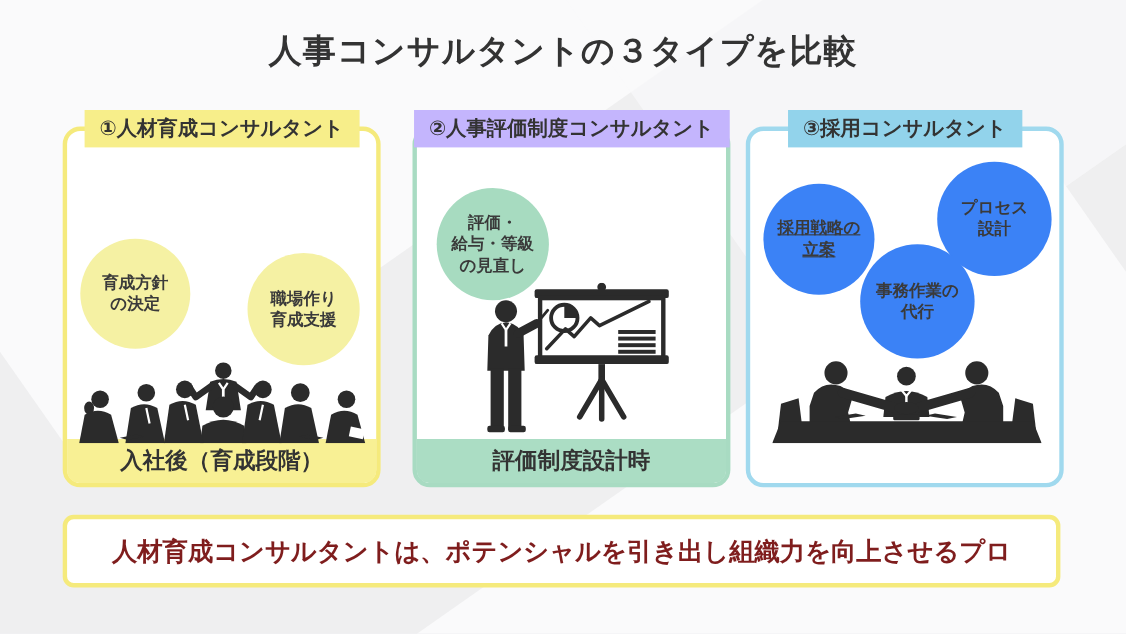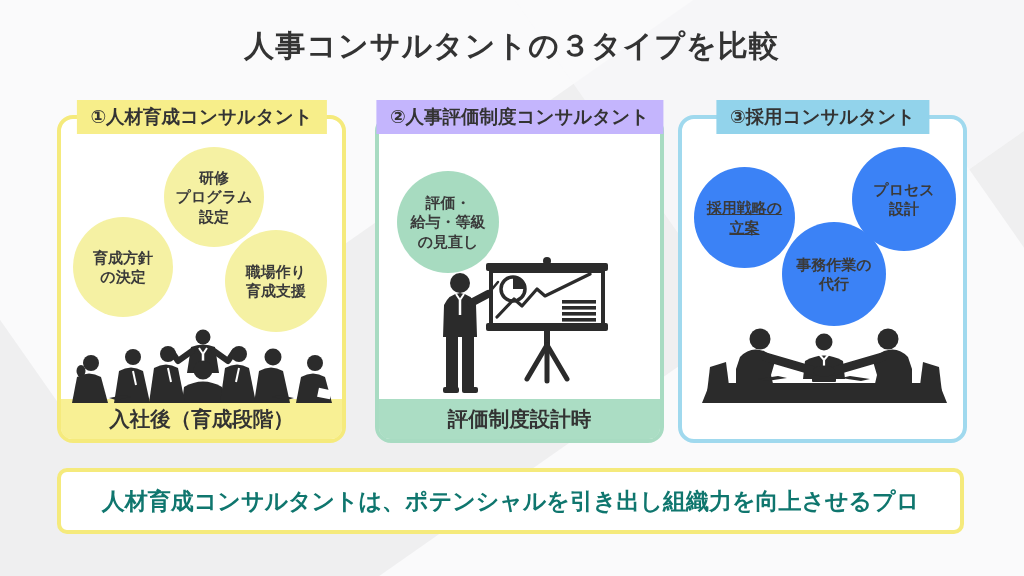--- a/index.html
+++ b/index.html
@@ -67,39 +67,36 @@
   .card-blue .circle{background:#3b82f6;}
   .card-blue .band{background:#a9def2;}
   .c3-left{left:12px;top:48px;width:101px;height:101px;text-decoration:underline;}
   .c3-topright{left:170px;top:28px;width:104px;height:104px;}
   .c3-bottom{left:100px;top:103px;width:104px;height:104px;}
 
   .banner{
     position:absolute;left:57px;top:468px;width:899px;height:58px;
     background:#ffffff;border:4px solid #f5ea7c;border-radius:10px;
     display:flex;align-items:center;justify-content:center;
-    font-size:23px;color:#0f766e;white-space:nowrap;
+    font-size:23px;color:#7f1d1d;white-space:nowrap;
   }
   svg{display:block;}
 </style>
 </head>
 <body>
 
 <div class="stage">
   <div class="bg-shape s1"></div>
   <div class="bg-shape s2"></div>
   <div class="bg-shape s3"></div>
 
   <div class="title">人事コンサルタントの３タイプを比較</div>
 
   <div class="card card-yellow">
     <div class="card-header">①人材育成コンサルタント</div>
-    <div class="circle c1-top">研修
-プログラム
-設定</div>
     <div class="circle c1-left">育成方針
 の決定</div>
     <div class="circle c1-right">職場作り
 育成支援</div>
     <svg class="illustration" style="left:4px;top:208px;" width="277" height="76" viewBox="0 0 277 76">
       <g fill="#2b2b2b" stroke="none">
 
         <circle cx="138" cy="10" r="7.5"></circle>
         <path d="M126,20 Q138,15 150,20 L154,46 L122,46 Z"></path>
         <polyline points="127,24 113,34 107,25" fill="none" stroke="#2b2b2b" stroke-width="6" stroke-linecap="round" stroke-linejoin="round"></polyline>

